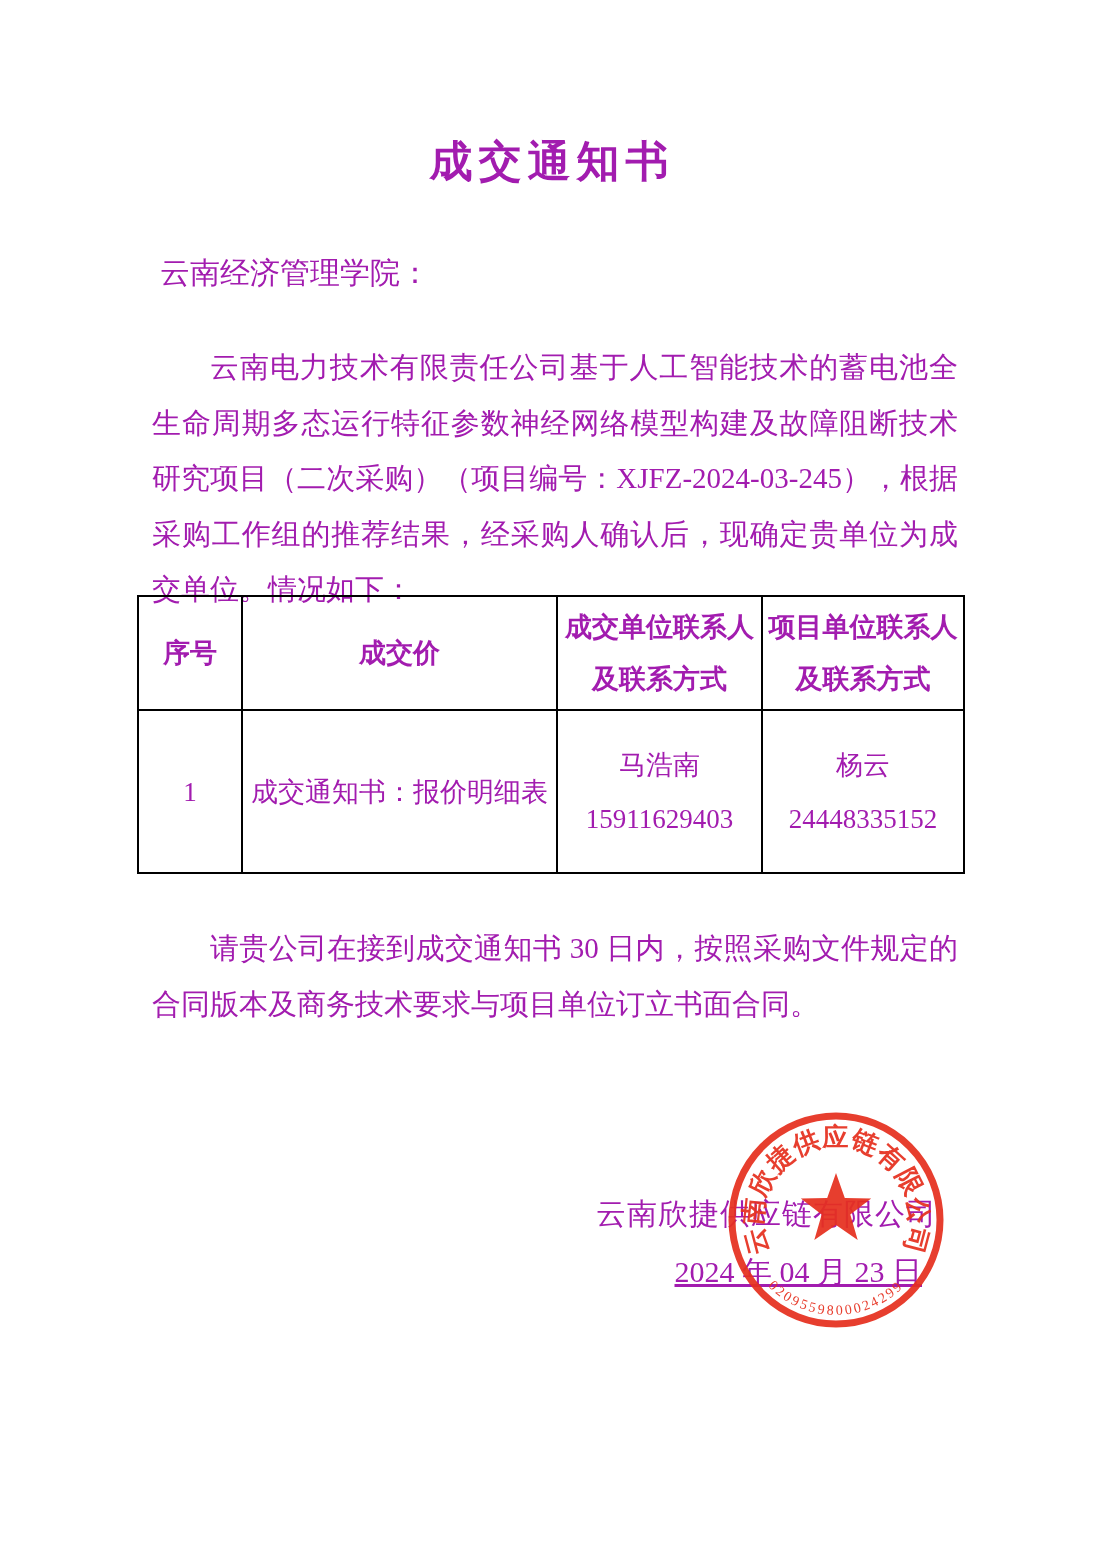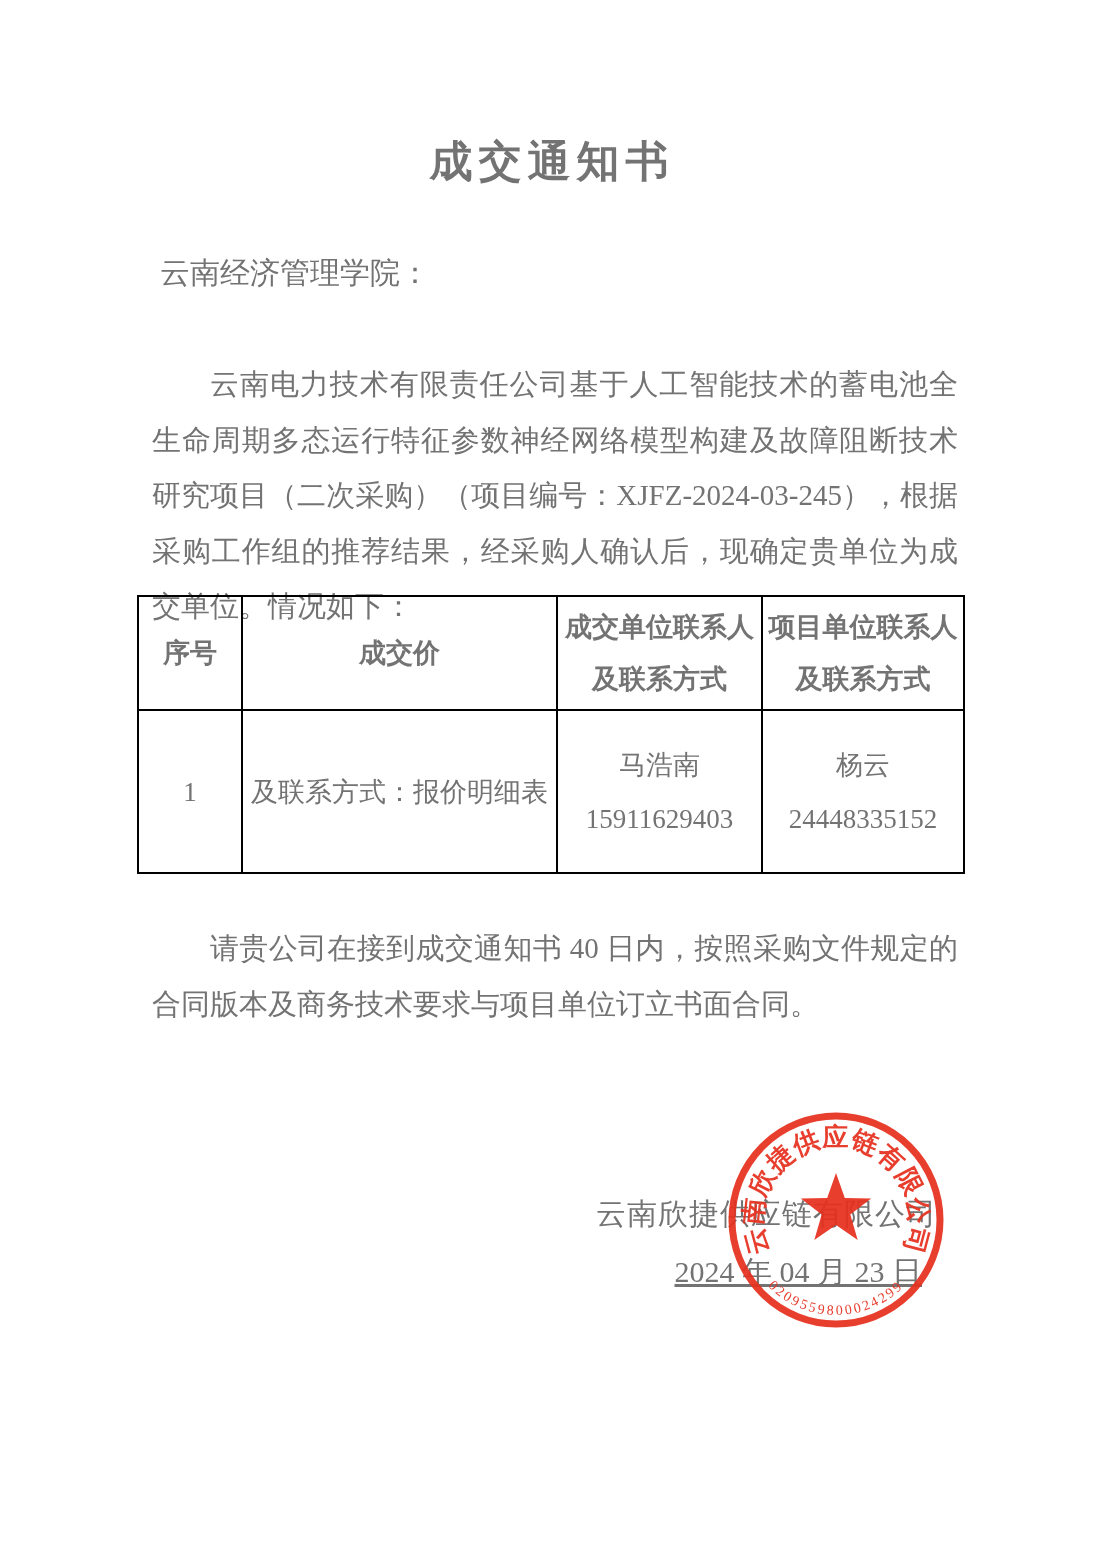--- a/index.html
+++ b/index.html
@@ -3,40 +3,40 @@
 <meta charset="utf-8">
 <style>
   html, body { margin: 0; padding: 0; background: #888; }
   .page {
     position: relative;
     width: 1104px;
     height: 1559px;
     margin: 0 auto;
     background: #ffffff;
     font-family: "Liberation Serif", "DejaVu Serif", serif;
-    color: #737373;
+    color: #a21caf;
     overflow: hidden;
   }
   .doc-title {
     position: absolute;
     top: 133px; left: 0; right: 0;
     text-align: center;
     font-size: 43px;
     font-weight: bold;
     letter-spacing: 6px;
   }
   .recipient {
     position: absolute;
     top: 253px; left: 160px;
     font-size: 30px;
     font-weight: normal;
   }
   .body-par {
     position: absolute;
-    top: 328px; left: 152px;
+    top: 311px; left: 152px;
     width: 806px;
     font-size: 29px;
     line-height: 55.5px;
     text-align: justify;
     text-justify: inter-ideograph;
     text-indent: 2em;
   }
   .award-table {
     position: absolute;
     top: 595px; left: 137px;
@@ -135,35 +135,35 @@
         <td>
           <div class="hdr-line">项目单位联系人</div>
           <div class="hdr-line">及联系方式</div>
         </td>
       </tr>
       <tr class="row">
         <td>
           <div class="cell-line">1</div>
         </td>
         <td>
-          <div class="cell-line">及联系方式：报价明细表</div>
+          <div class="cell-line">成交通知书：报价明细表</div>
         </td>
         <td>
           <div class="cell-line">马浩南</div>
           <div class="cell-line">15911629403</div>
         </td>
         <td>
           <div class="cell-line">杨云</div>
           <div class="cell-line">24448335152</div>
         </td>
       </tr>
     </tbody>
   </table>
 
-  <p class="closing-par">请贵公司在接到成交通知书 40 日内，按照采购文件规定的合同版本及商务技术要求与项目单位订立书面合同。</p>
+  <p class="closing-par">请贵公司在接到成交通知书 30 日内，按照采购文件规定的合同版本及商务技术要求与项目单位订立书面合同。</p>
 
   <div class="sig-company">云南欣捷供应链有限公司</div>
   <div class="sig-date">2024 年 04 月 23 日</div>
 
   <div class="stamp">
     <svg viewBox="0 0 226 226" xmlns="http://www.w3.org/2000/svg">
       <defs>
         <path id="arcTop" d="M 43.5 138.3 A 74 74 0 1 1 182.5 138.3" fill="none"></path>
         <path id="arcBottom" d="M 35.2 167.5 A 95 95 0 0 0 190.8 167.5" fill="none"></path>
       </defs>

